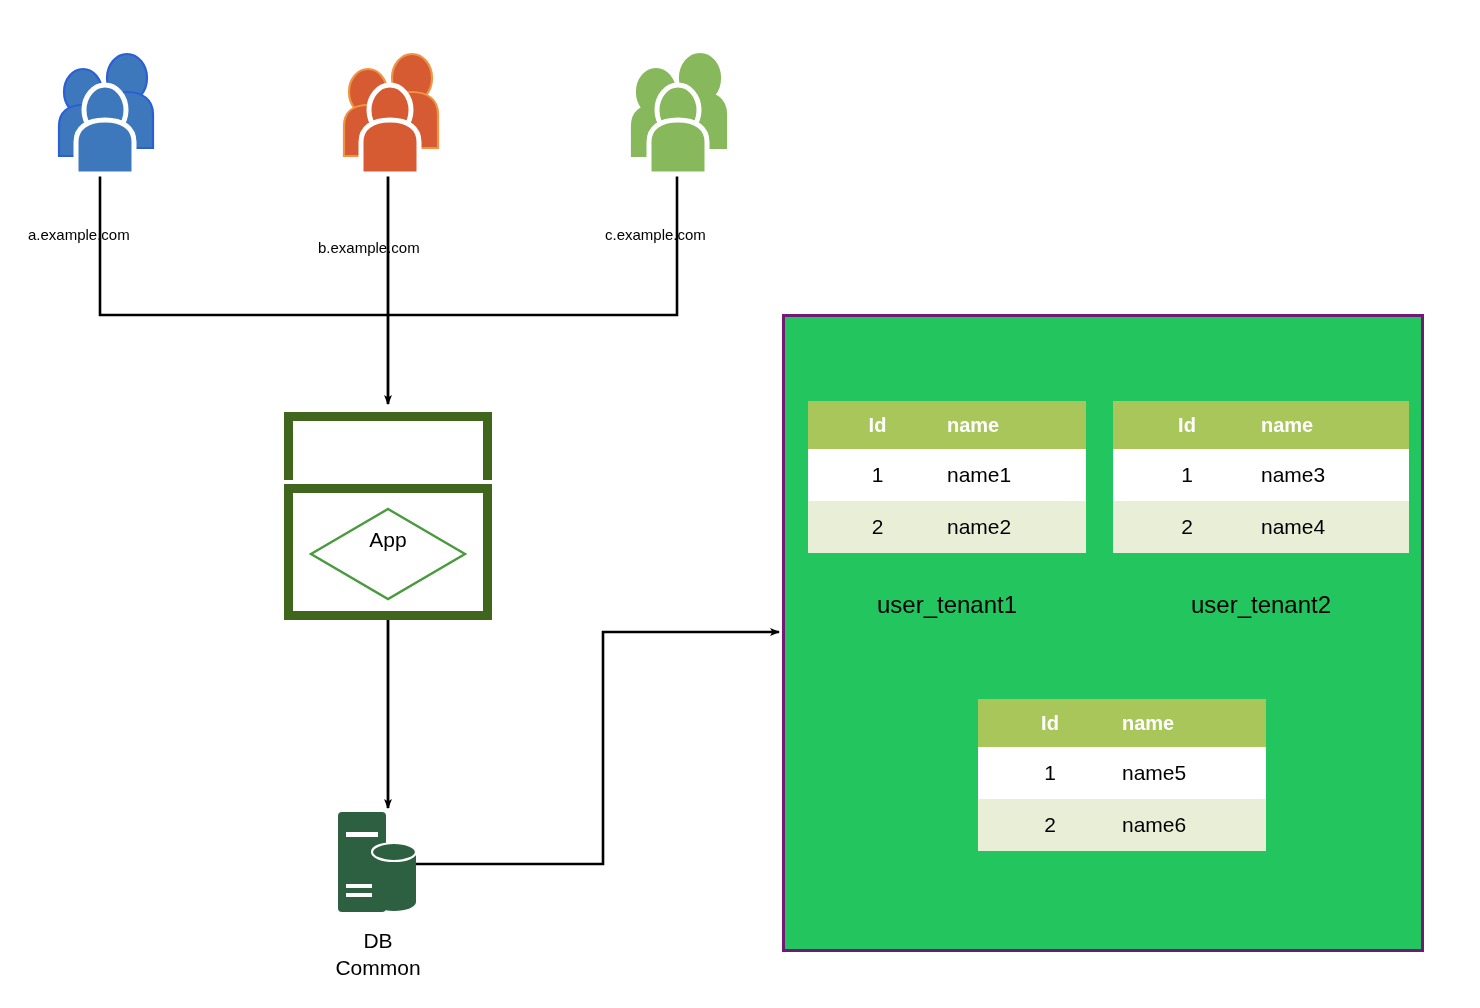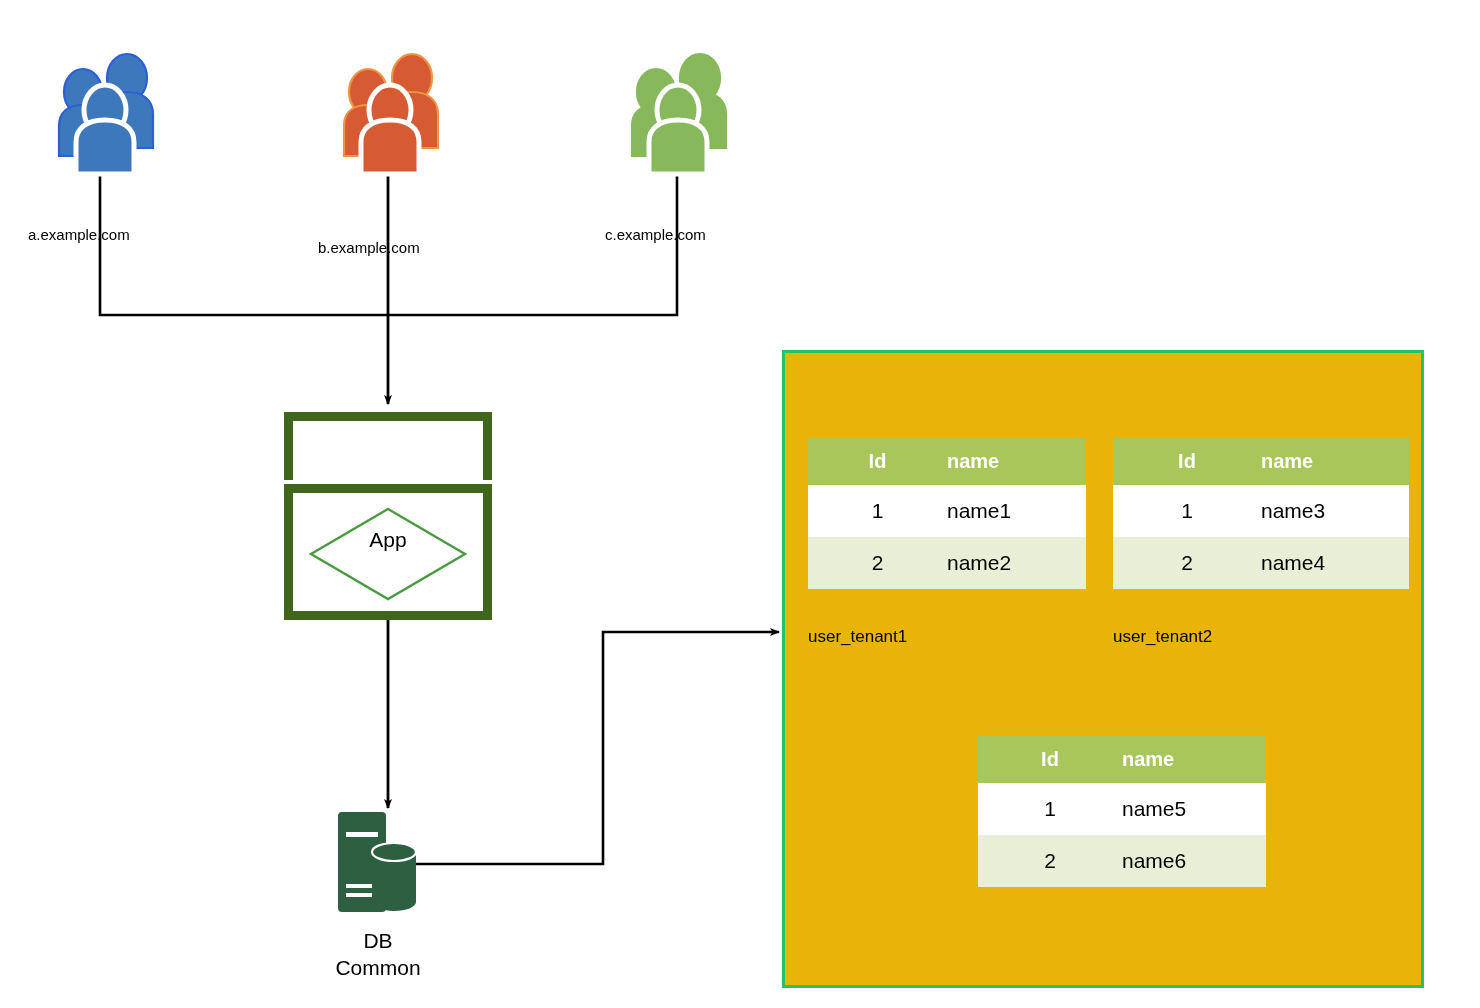--- a/index.html
+++ b/index.html
@@ -94,24 +94,23 @@
     text-align: center;
     font-size: 21px;
     color: #000000;
     line-height: 1.28;
     white-space: nowrap;
   }
 
   
   .tenant-container {
     position: absolute;
-    border: 3px solid #22c55e;
+    border: 3px solid #701a75;
     box-sizing: border-box;
-    background: #eab308;
-    margin-top: 36px;
+    background: #22c55e;
   }
 
   
   .tenant-table { position: absolute; }
   .tt-grid { width: 100%; border-collapse: collapse; table-layout: fixed; }
   .tt-grid th {
     background: #a9c65a;
     color: #ffffff;
     font-size: 20px;
     font-weight: bold;
@@ -125,21 +124,22 @@
     font-weight: normal;
     height: 52px;
     padding: 0;
     border: none;
   }
   .tt-grid tr.row-odd td { background: #ffffff; }
   .tt-grid tr.row-even td { background: #e9efd6; }
   .col-id { text-align: center; }
   .col-name { text-align: left; }
   .tt-caption {
-    font-size: 17px;
+    text-align: center;
+    font-size: 24px;
     color: #000000;
     margin-top: 38px;
     white-space: nowrap;
   }
 </style>
 </head>
 <body>
 
 <div id="stage">
 

